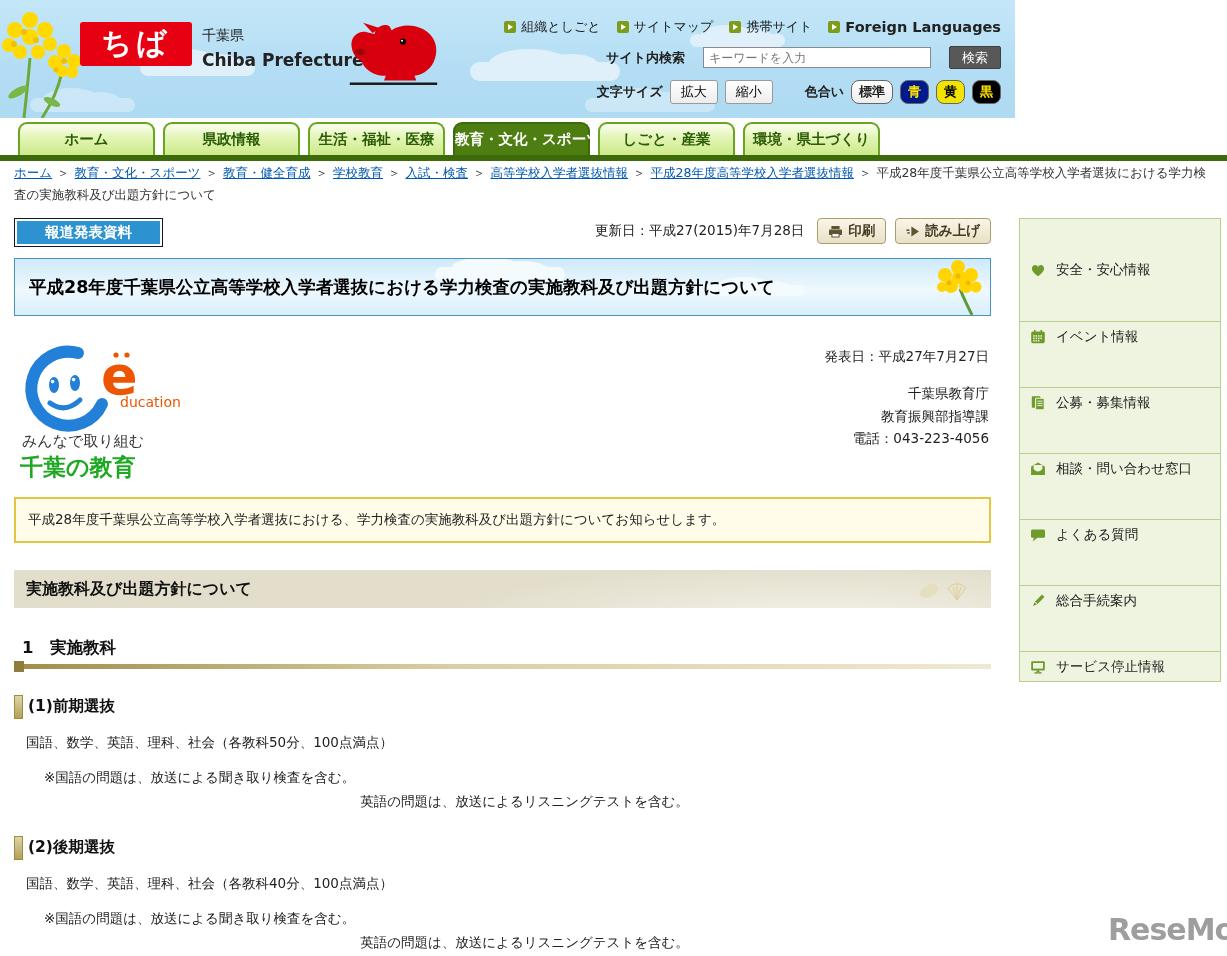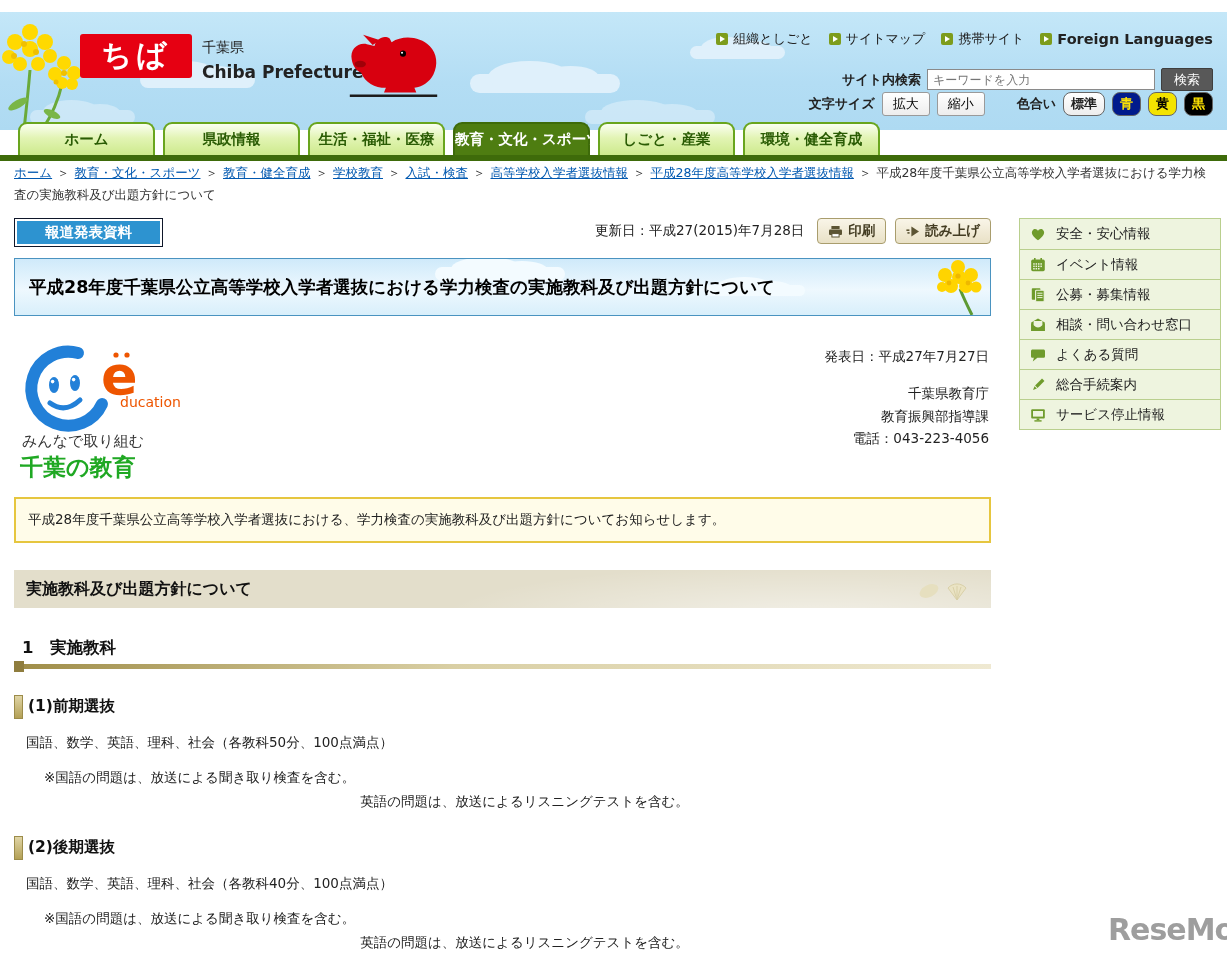--- a/index.html
+++ b/index.html
@@ -2,40 +2,40 @@
 <html><head>
 <meta charset="utf-8">
 <style>
   * { margin:0; padding:0; box-sizing:border-box; }
   html,body { width:1227px; height:956px; }
   body {
     position:relative; overflow:hidden; background:#fff;
     font-family:"DejaVu Sans","Liberation Sans",sans-serif; color:#222;
   }
   
-  #header { position:absolute; left:0; top:0; width:1227px; height:118px;
-    background:linear-gradient(180deg,#c4e7f8 0%,#b3ddf4 60%,#aedaf2 100%); overflow:hidden;margin-top:12px; }
+  #header { position:absolute; left:0; top:0; width:1015px; height:118px;
+    background:linear-gradient(180deg,#c4e7f8 0%,#b3ddf4 60%,#aedaf2 100%); overflow:hidden; }
   .cloud { position:absolute; background:#dff0fb; border-radius:20px; }
   .cloud::before,.cloud::after { content:""; position:absolute; background:inherit; border-radius:50%; }
   .cloud::before { width:55%; height:170%; left:12%; top:-70%; }
   .cloud::after  { width:38%; height:120%; right:14%; top:-40%; }
   #flowers-left { position:absolute; left:0; top:6px; }
   #chiba-logo { position:absolute; left:80px; top:22px; width:112px; height:44px; background:#e60012;
     border-radius:3px; color:#fff; font-weight:bold; font-size:30px; text-align:center; line-height:42px; letter-spacing:4px; }
   #pref-jp { position:absolute; left:202px; top:27px; font-size:14px; color:#222; }
   #pref-en { position:absolute; left:202px; top:50px; font-size:17px; color:#222;font-weight:bold; }
   #mascot { position:absolute; left:346px; top:20px; }
   .hdr-right { position:absolute; right:14px; display:flex; align-items:center; }
   #top-links { top:18px; gap:16px; }
   .top-link { display:flex; align-items:center; gap:5px; font-size:13px; color:#222; cursor:pointer; }
   .top-link.fl { font-weight:bold; font-size:14.5px; }
   .lnk-ic { width:12px; height:12px; background:#7d9c1c; border-radius:2px; position:relative; display:inline-block; }
   .lnk-ic::after { content:""; position:absolute; left:4px; top:3px; border-left:5px solid #fff;
     border-top:3px solid transparent; border-bottom:3px solid transparent; }
-  #search-row { top:56px; gap:6px; }
+  #search-row { top:46px; gap:18px; }
   #search-row label { font-size:13px; font-weight:bold; }
   #search-input { width:228px; height:21px; border:1px solid #8a8a8a; font-size:12px; padding:1px 5px; background:#fff; }
   #search-btn { height:23px; background:#585858; color:#fff; border:1px solid #3f3f3f; font-size:13px;
     padding:0 12px; border-radius:2px; cursor:pointer; }
   #disp-row { top:80px; gap:7px; }
   #disp-row .lbl { font-size:13px; font-weight:bold; }
   .disp-btn { background:linear-gradient(#ffffff,#ededed); border:1px solid #9a9a9a; border-radius:3px;
     font-size:13px; padding:2px 10px; cursor:pointer; }
   .color-btn { border:1px solid #666; border-radius:8px; font-size:13px; font-weight:bold; padding:2px 7px; cursor:pointer; }
   .color-std { background:linear-gradient(#ffffff,#ededed); color:#222; }
@@ -92,21 +92,21 @@
   .subhead { position:relative; margin-top:26px; font-size:15.5px; font-weight:bold; color:#111; padding-left:14px; height:24px; line-height:22px; }
   .subhead::before { content:""; position:absolute; left:0; top:0; width:7px; height:22px;
     background:linear-gradient(180deg,#e0d5a6,#b3a055); border:1px solid #9c8c4a; }
   .subjects { margin-top:15px; padding-left:12px; font-size:13.5px; }
   .notes { margin-top:13px; padding-left:30px; font-size:13.5px; line-height:24px; }
   .notes .n2 { padding-left:14px;text-align:center; }
   .sub2 { margin-top:23px; }
   
   #sidebar { position:absolute; left:1019px; top:218px; width:202px; background:#eef4df; border:1px solid #b9cf8e; }
   .side-item { display:flex; align-items:center; gap:10px; height:30px; padding-left:10px;
-    border-top:1px solid #b9cf8e; font-size:13.5px; color:#222; cursor:pointer; }
+    border-top:1px solid #b9cf8e; font-size:13.5px; color:#222; cursor:pointer;margin-top:36px; }
   .side-item:first-child { border-top:none; }
   .side-item svg { flex:0 0 auto; }
   
   #watermark { position:absolute; left:1108px; top:912px; color:#9e9e9e; }
   #wm-text { font-size:30px; font-weight:bold; letter-spacing:-1px; }
   #wm-ruby { position:absolute; top:-3px; right:16px; font-size:7px; letter-spacing:1px; }
 </style>
 </head>
 <body>
 
@@ -198,21 +198,21 @@
 </div>
 
 <div id="nav">
   <div class="bar"></div>
   <div id="tabs">
     <div class="tab">ホーム</div>
     <div class="tab">県政情報</div>
     <div class="tab">生活・福祉・医療</div>
     <div class="tab active">教育・文化・スポーツ</div>
     <div class="tab">しごと・産業</div>
-    <div class="tab">環境・健全育成</div>
+    <div class="tab">環境・県土づくり</div>
   </div>
 </div>
 
 <div id="breadcrumb">
   <a>ホーム</a><span class="sep">＞</span><a>教育・文化・スポーツ</a><span class="sep">＞</span><a>教育・健全育成</a><span class="sep">＞</span><a>学校教育</a><span class="sep">＞</span><a>入試・検査</a><span class="sep">＞</span><a>高等学校入学者選抜情報</a><span class="sep">＞</span><a>平成28年度高等学校入学者選抜情報</a><span class="sep">＞</span><span>平成28年度千葉県公立高等学校入学者選抜における学力検査の実施教科及び出題方針について</span>
 </div>
 
 <div id="article">
   <div class="article-header">
     <button id="press-btn">報道発表資料</button>

